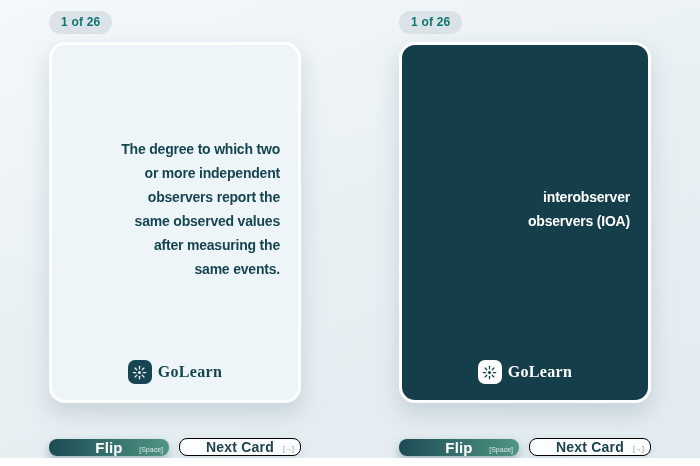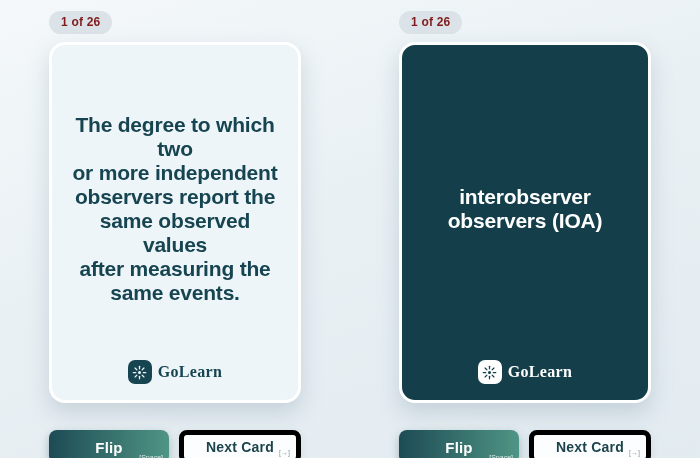--- a/index.html
+++ b/index.html
@@ -11,21 +11,21 @@
   }
   .page { display: flex; width: 700px; height: 466px; }
   .panel { width: 350px; position: relative; }
   .panel-inner { width: 252px; margin: 0 auto; position: relative; }
 
   .badge {
     display: inline-block;
     margin-top: 11px;
     padding: 4px 12px 5px 12px;
     background: #dce3e8;
-    color: #7f1d1d;
+    color: #0f766e;
     font-size: 12px;
     font-weight: bold;
     border-radius: 12px;
     letter-spacing: .2px;
   }
 
   .card {
     margin-top: 8px;
     height: 361px;
     border-radius: 16px;
@@ -35,22 +35,22 @@
     display: flex;
     align-items: center;
     justify-content: center;
     padding: 20px 18px 48px 18px;
   }
   .card.front { background: #eef5f8; color: #164551; }
   .card.back  { background: #143e49; color: #ffffff; }
 
   .card-text {
     white-space: pre-line;
-    text-align: center;
-    font-size: 21px;
+    text-align: right;
+    font-size: 14px;
     line-height: 24px;
     font-weight: bold;
     letter-spacing: -0.2px;
     width: 100%;
   }
 
   .logo {
     position: absolute;
     bottom: 16px;
     left: 0; right: 0;
@@ -73,20 +73,21 @@
     letter-spacing: .3px;
   }
   .card.front .wordmark { color: #164551; }
   .card.back  .wordmark { color: #ffffff; }
 
   .controls {
     margin-top: 27px;
     display: flex;
     gap: 10px;
     height: 34px;
+    align-items: center;
   }
   .btn {
     position: relative;
     border-radius: 8px;
     border: none;
     cursor: pointer;
     font-family: "Liberation Sans", sans-serif;
     display: flex;
     align-items: center;
     justify-content: center;
@@ -96,21 +97,21 @@
     background: linear-gradient(90deg, #1d4b55 0%, #4f9584 100%);
     color: #ffffff;
     font-size: 15px;
     font-weight: bold;
     box-shadow: 0 4px 10px rgba(30,75,85,.35);
     letter-spacing: .2px;
   }
   .btn-next {
     flex: 1;
     background: #fcfdfe;
-    border: 5px solid #000000;
+    border: 1px solid #000000;
     color: #1d434c;
     font-size: 14px;
     font-weight: bold;
     letter-spacing: .2px;
     box-shadow: 0 3px 8px rgba(120,145,160,.18);
   }
   .key-hint {
     position: absolute;
     right: 6px;
     bottom: 3px;

